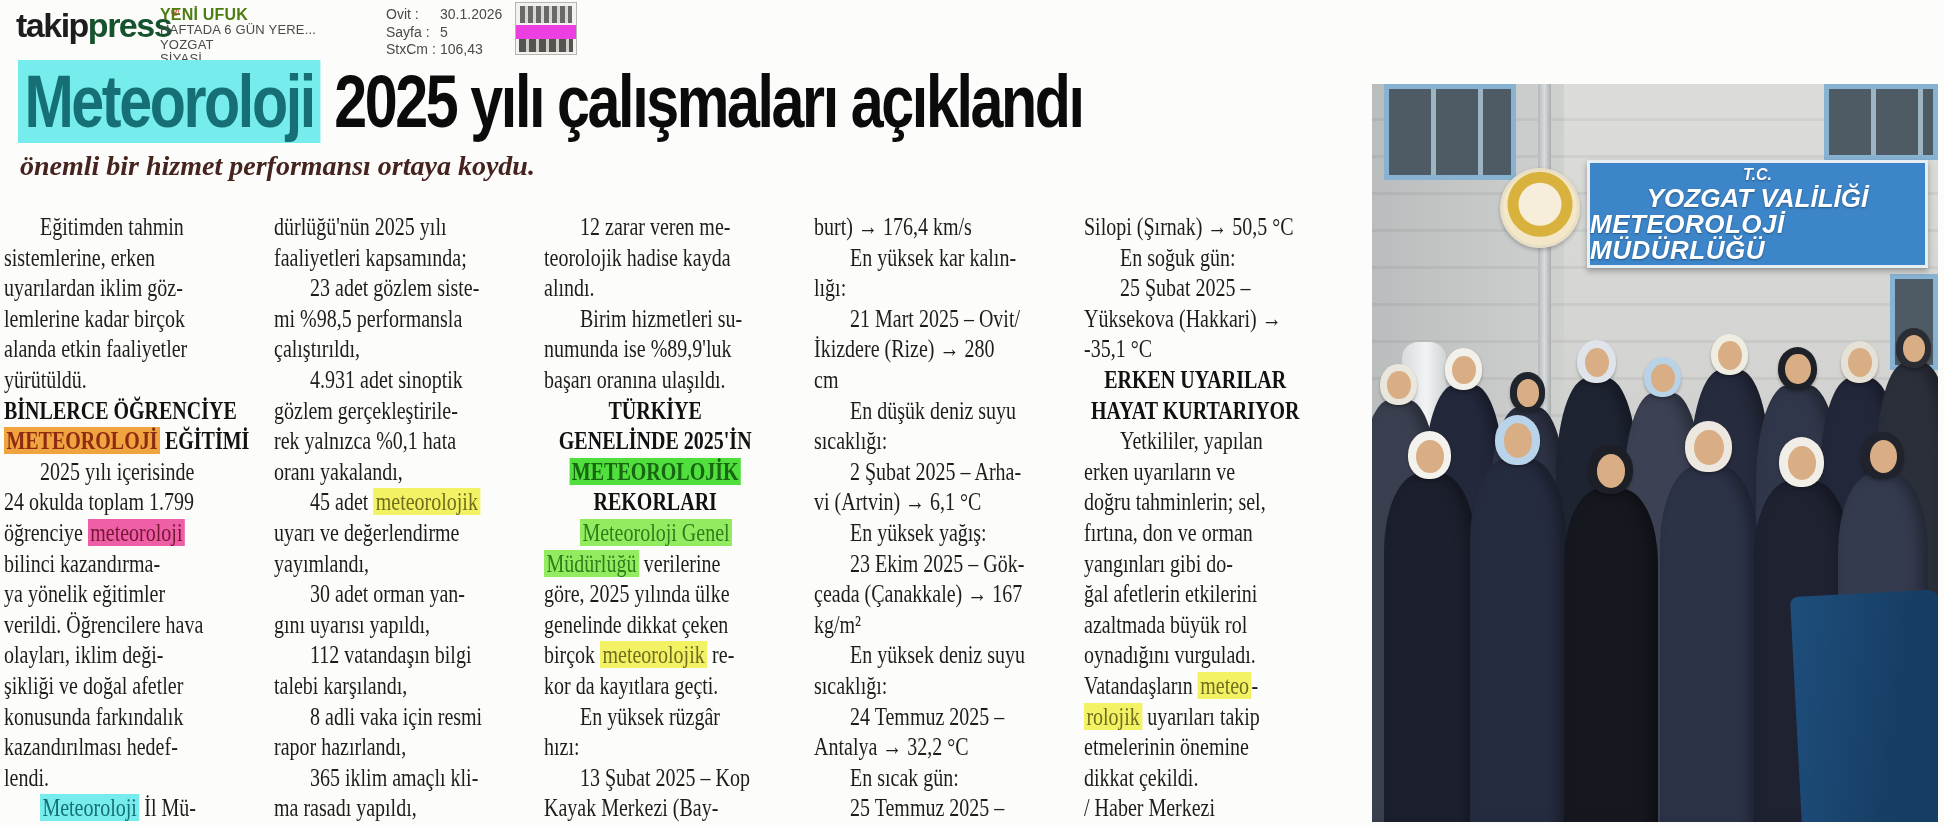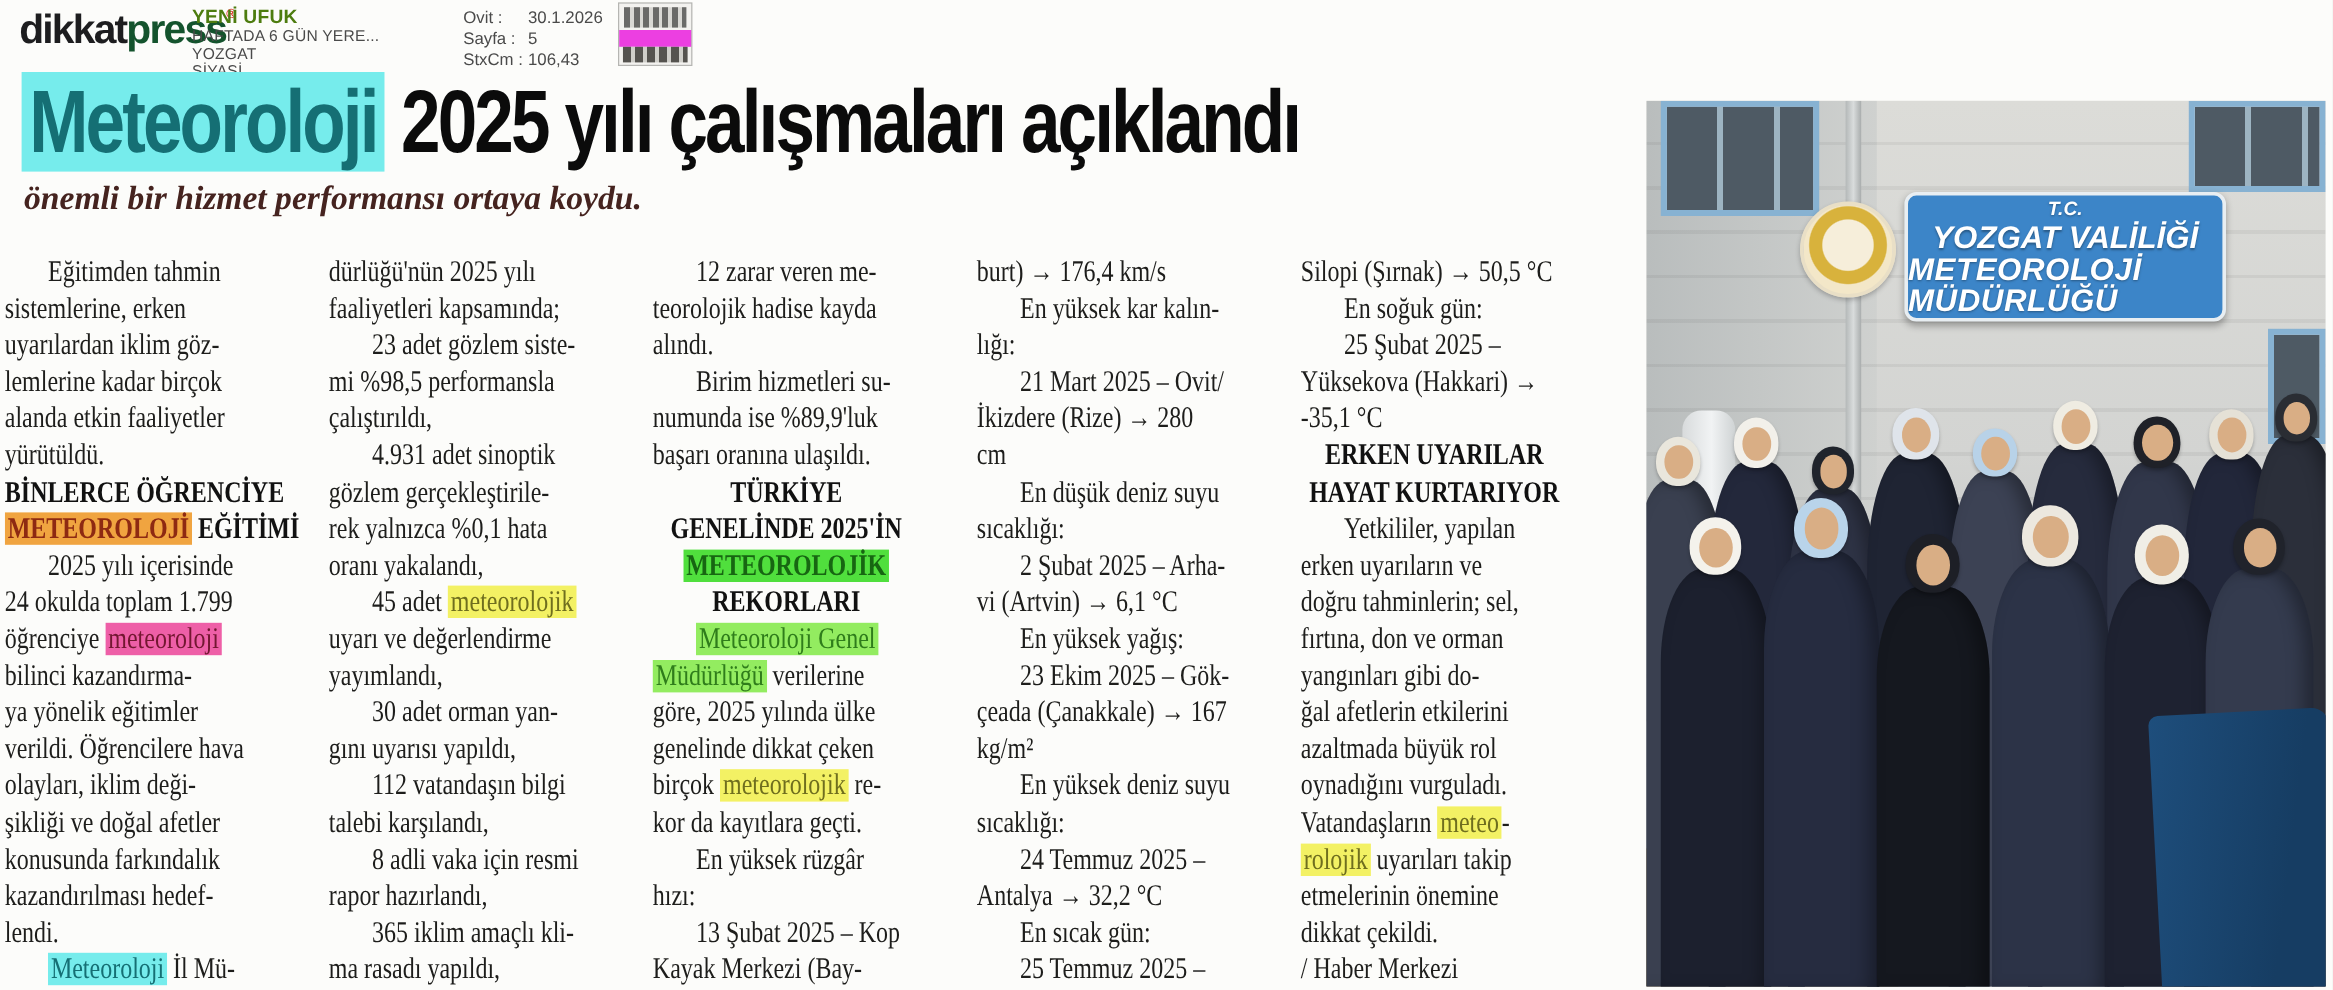--- a/index.html
+++ b/index.html
@@ -60,22 +60,22 @@
   .win-tl{left:12px;top:0;width:132px;height:96px;}
   .win-tr{left:452px;top:0;width:114px;height:76px;}
   .win-r{left:518px;top:190px;width:48px;height:96px;}
   .pipe{position:absolute;left:166px;top:0;width:13px;height:396px;
         background:linear-gradient(90deg,#b4b8b8,#d9dcdc 50%,#a9adad);}
   .boiler{position:absolute;left:30px;top:258px;width:44px;height:92px;border-radius:16px;
         background:linear-gradient(90deg,#d8dbdc,#f1f3f4 55%,#cfd3d4);}
   .emblem{position:absolute;left:128px;top:84px;width:74px;height:74px;border-radius:50%;
         background:radial-gradient(circle at 50% 45%,#f6eeda 0 38%,#d8b23c 40% 58%,#f3e7c8 60% 78%,#c9a531 80%);
         border:3px solid #e9dfc6;box-shadow:0 2px 4px rgba(0,0,0,.25);}
-  .sign{position:absolute;left:215px;top:76px;width:268px;height:108px;background:#3c85c8;
-        border:3px solid #e8eef2;border-radius:10px;box-sizing:border-box;
+  .sign{position:absolute;left:215px;top:76px;width:341px;height:108px;background:#3c85c8;
+        border:3px solid #e8eef2;border-radius:0;box-sizing:border-box;
         display:flex;flex-direction:column;justify-content:center;align-items:center;
         font-family:"Liberation Sans",sans-serif;font-style:italic;font-weight:bold;color:#fff;
         text-shadow:0 1px 2px rgba(0,0,0,.35);box-shadow:0 3px 6px rgba(0,0,0,.3);}
   .sign .s1{font-size:16px;line-height:20px;}
   .sign .s2{font-size:26px;line-height:26px;}
   .sign .s3{font-size:26px;line-height:26px;letter-spacing:.5px;}
   .ground{position:absolute;left:0;bottom:0;width:210px;height:115px;
         background:repeating-linear-gradient(100deg,#c9a96b 0 26px,#b8985c 26px 30px),#c3a364;}
   .crowd-fill{position:absolute;left:0;bottom:0;width:100%;height:42%;z-index:1;
         background:linear-gradient(180deg,rgba(30,34,48,0) 0,rgba(30,34,48,.55) 40%,rgba(24,27,38,.8) 100%);}
@@ -91,21 +91,21 @@
         box-shadow:0 2px 3px rgba(0,0,0,.25);}
   .person::after{content:'';position:absolute;left:35%;width:30%;padding-top:36%;
         top:calc(var(--w) * -0.37px);background:#d9ae85;border-radius:50%;}
 </style>
 </head>
 <body>
 
 <div class="canvas">
 
   <div class="brand">
-    <span class="b1">dikkat</span><span class="b2">press</span><span class="reg">®</span>
+    <span class="b1">takip</span><span class="b2">press</span><span class="reg">®</span>
   </div>
 
   <div class="pub">
     <div class="pname">YENİ UFUK</div>
     <div>HAFTADA 6 GÜN YERE...</div>
     <div>YOZGAT</div>
     <div>SİYASİ</div>
   </div>
 
   <div class="meta">

